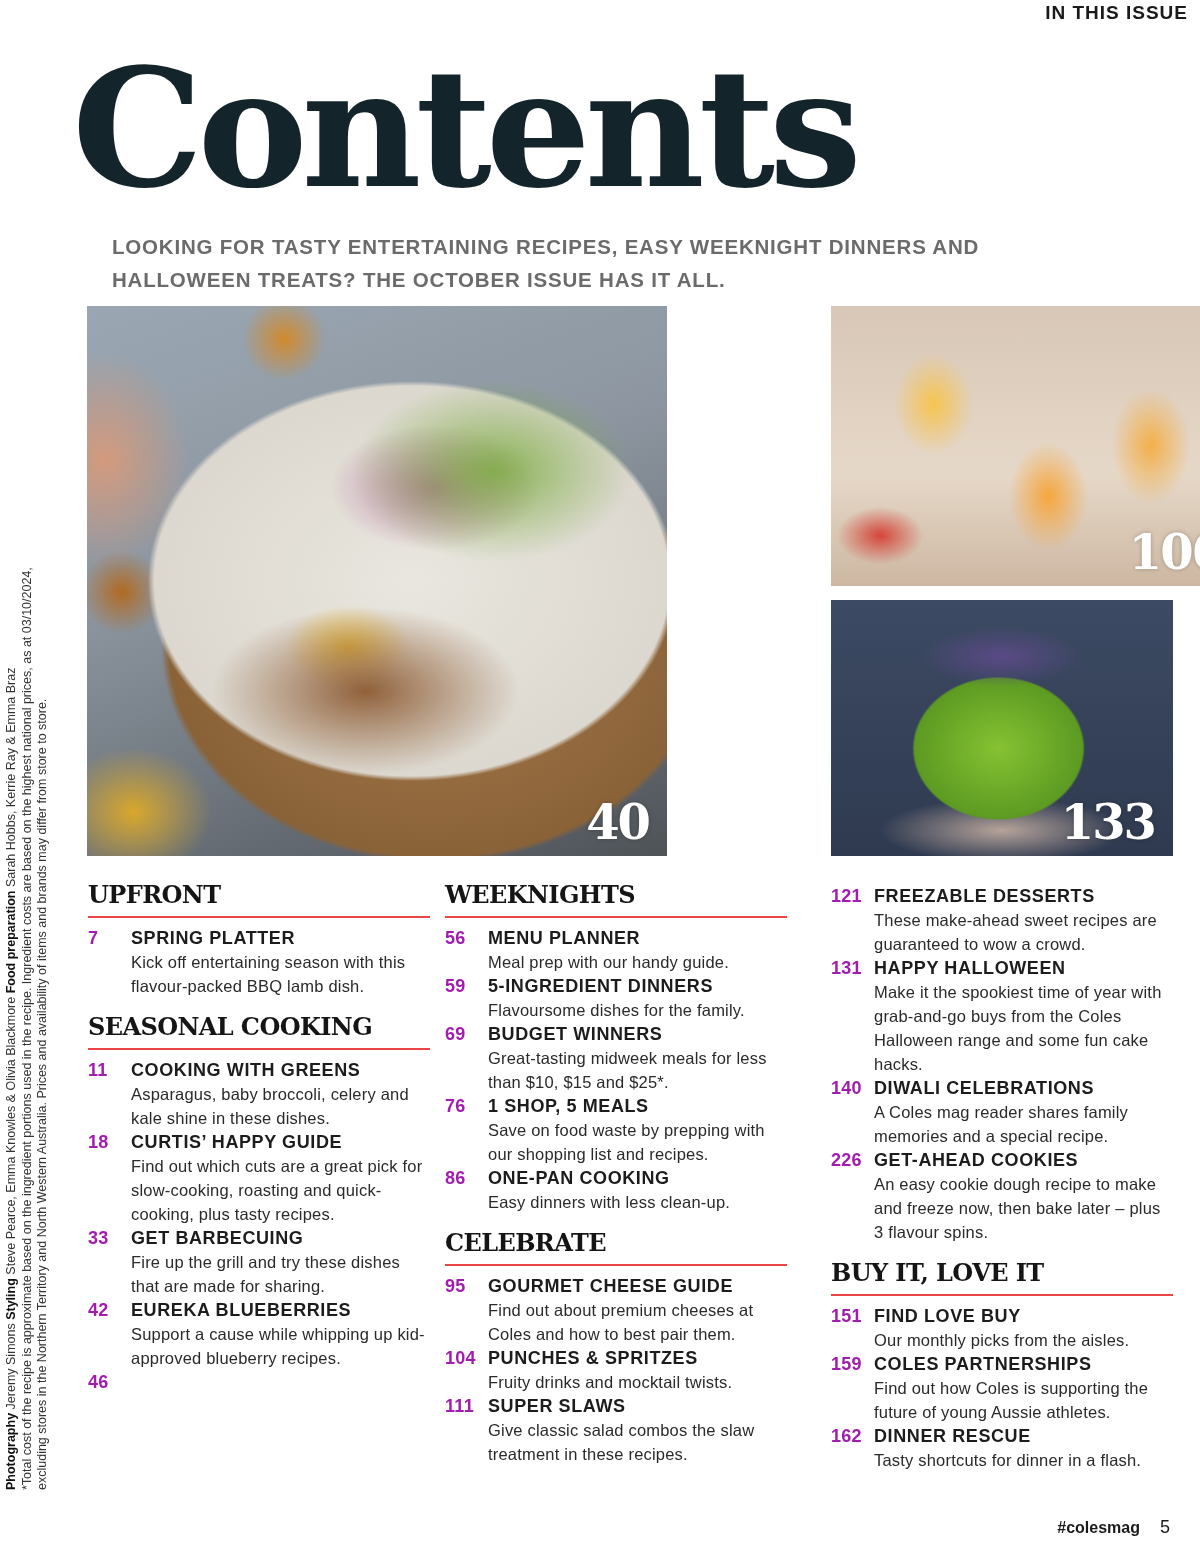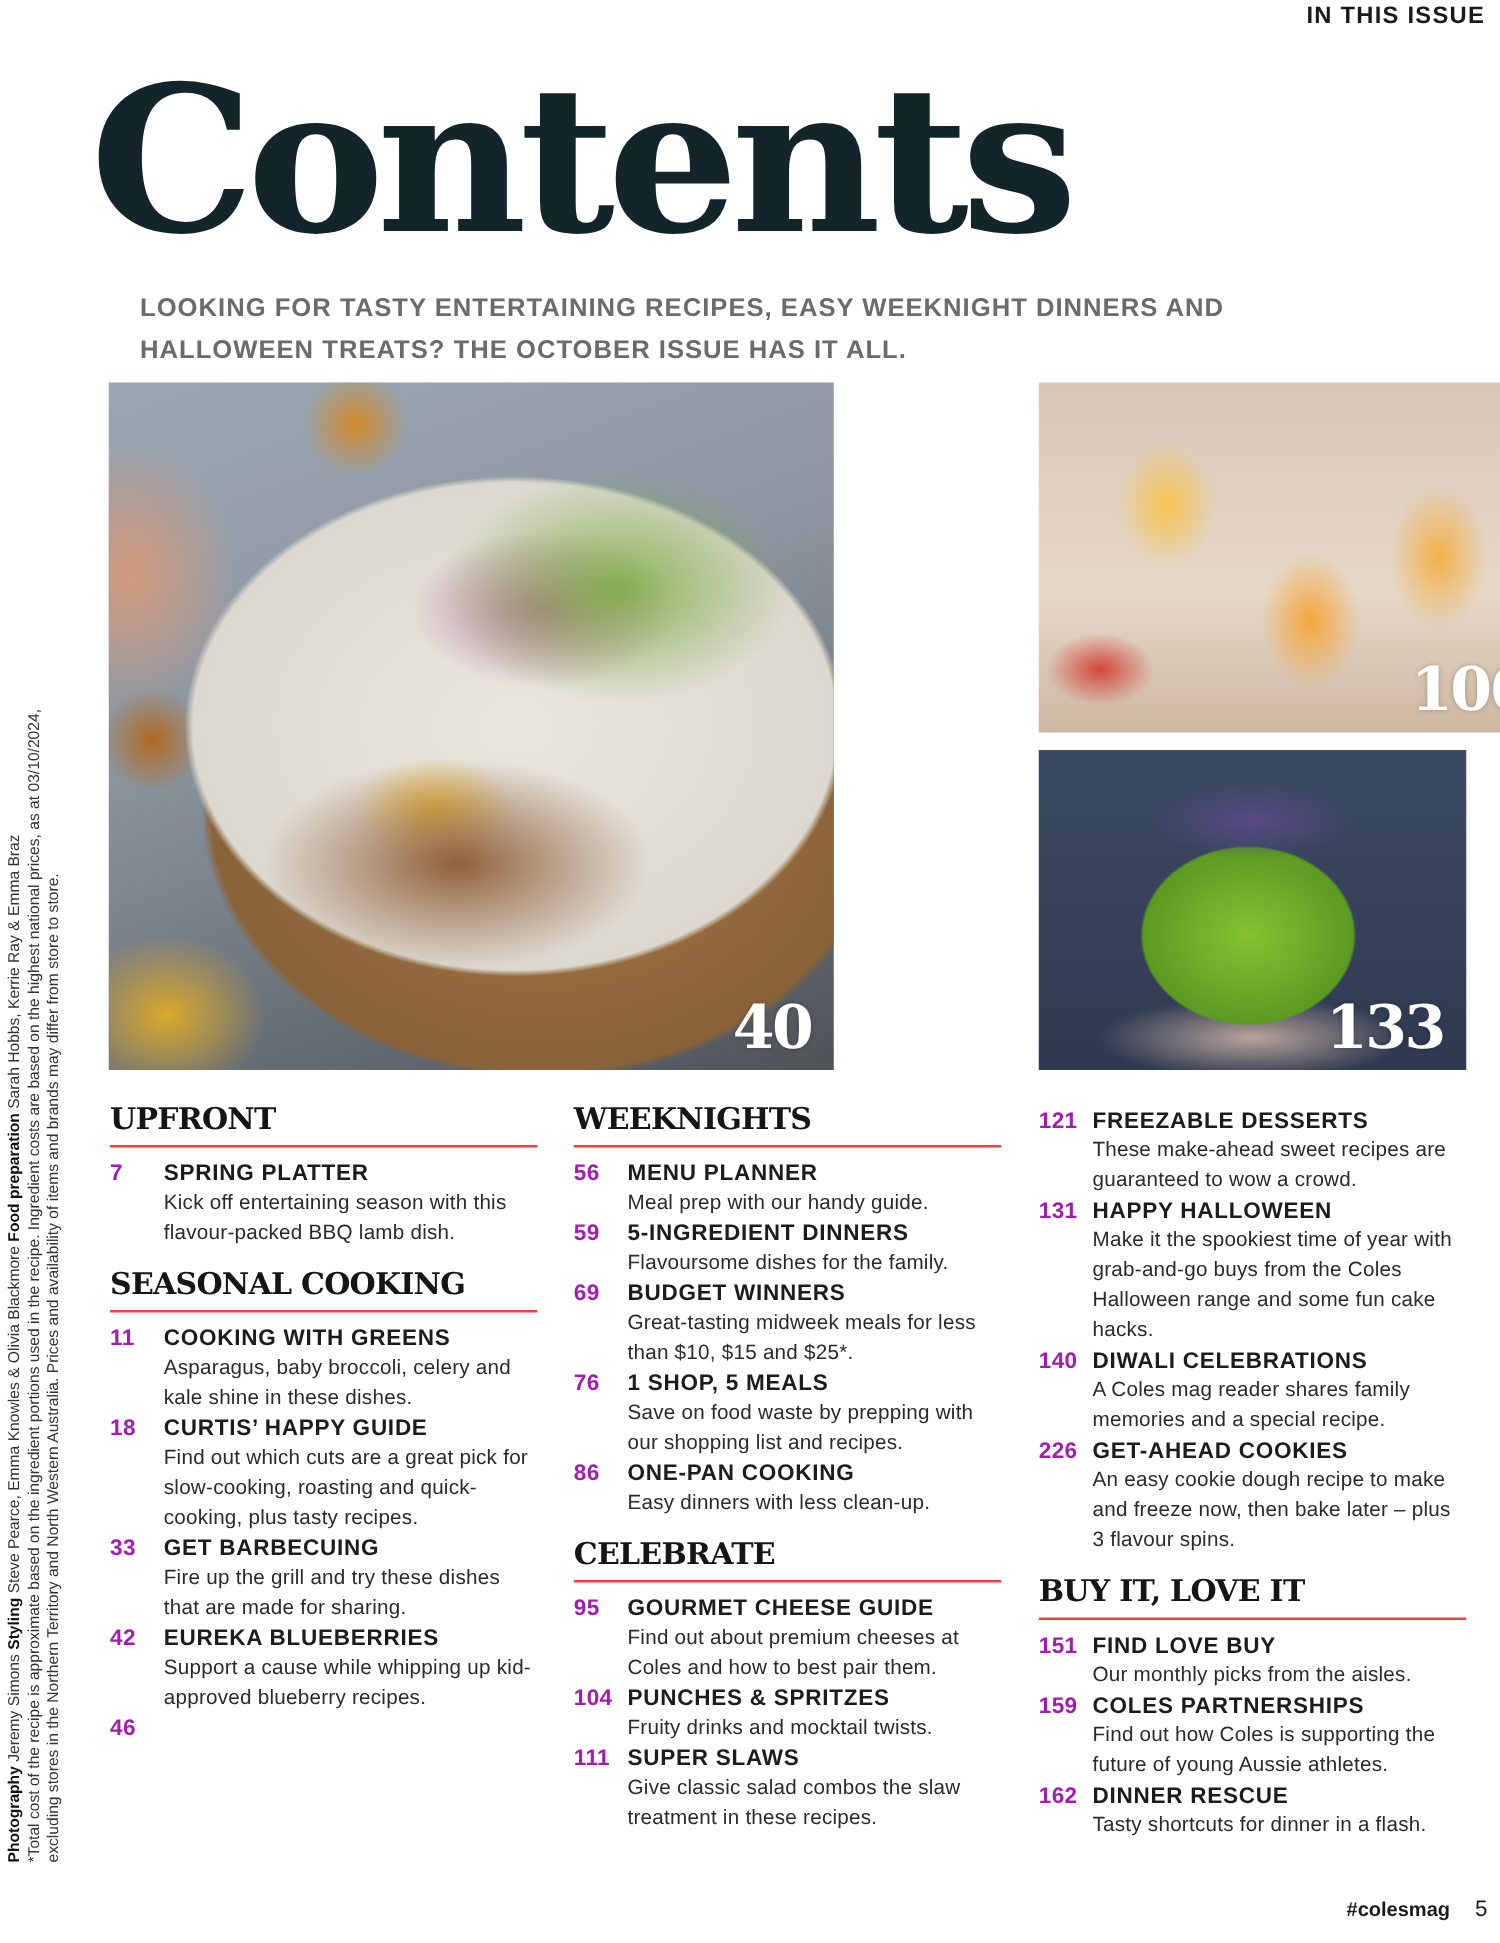--- a/index.html
+++ b/index.html
@@ -42,36 +42,36 @@
   .photo-cake { left: 831px; top: 600px; width: 342px; height: 256px;
     background:
       radial-gradient(ellipse 110px 40px at 50% 22%, #5a4a86, transparent 75%),
       radial-gradient(ellipse 120px 100px at 49% 58%, #86c232, #5c9a22 70%, transparent 72%),
       radial-gradient(ellipse 170px 45px at 50% 90%, #b6a39a, transparent 72%),
       linear-gradient(180deg, #3c4a63 0%, #2f3a50 100%);
   }
 
   .col { position: absolute; top: 878px; }
   .col1 { left: 88px; width: 342px; }
-  .col2 { left: 459px; width: 342px; }
+  .col2 { left: 445px; width: 342px; }
   .col3 { left: 831px; width: 342px; top: 884px; }
 
   .section-title { font-family: "DejaVu Serif", "Liberation Serif", serif; font-weight: 700; font-size: 24px; letter-spacing: -0.6px; color: #151515; line-height: 34px; padding-bottom: 4px; border-bottom: 2px solid #ef4444; margin-bottom: 8px; text-transform: uppercase; }
   .section + .section { margin-top: 12px; }
 
   .entry { display: flex; }
   .entry .pg { width: 43px; flex: none; font-weight: 700; font-size: 18px; line-height: 24px; color: #a21caf; letter-spacing: 0.3px; }
   .entry .body { flex: 1; }
   .entry .title { font-weight: 700; font-size: 18px; line-height: 24px; color: #1c1c1c; letter-spacing: 0.6px; }
   .entry .desc { font-size: 16.5px; line-height: 24px; color: #2a2a2a; letter-spacing: 0.2px; }
 
   .sidebar-credit { position: absolute; left: 4px; top: 1490px; width: 960px; transform: rotate(-90deg); transform-origin: 0 0; font-size: 12.5px; line-height: 15.5px; color: #333; }
   .sidebar-credit b { color: #111; }
 
-  .footer { position: absolute; right: 10px; bottom: 16px; display: flex; gap: 20px; align-items: baseline; }
+  .footer { position: absolute; right: 30px; bottom: 16px; display: flex; gap: 20px; align-items: baseline; }
   .footer .tag { font-weight: 700; font-size: 16px; color: #1a1a1a; }
   .footer .pn { font-size: 18px; color: #1a1a1a; }
 </style>
 </head>
 <body>
 
 <div class="kicker">IN THIS ISSUE</div>
 <h1 class="page-title">Contents</h1>
 <p class="intro">LOOKING FOR TASTY ENTERTAINING RECIPES, EASY WEEKNIGHT DINNERS AND HALLOWEEN TREATS? THE OCTOBER ISSUE HAS IT ALL.</p>
 

